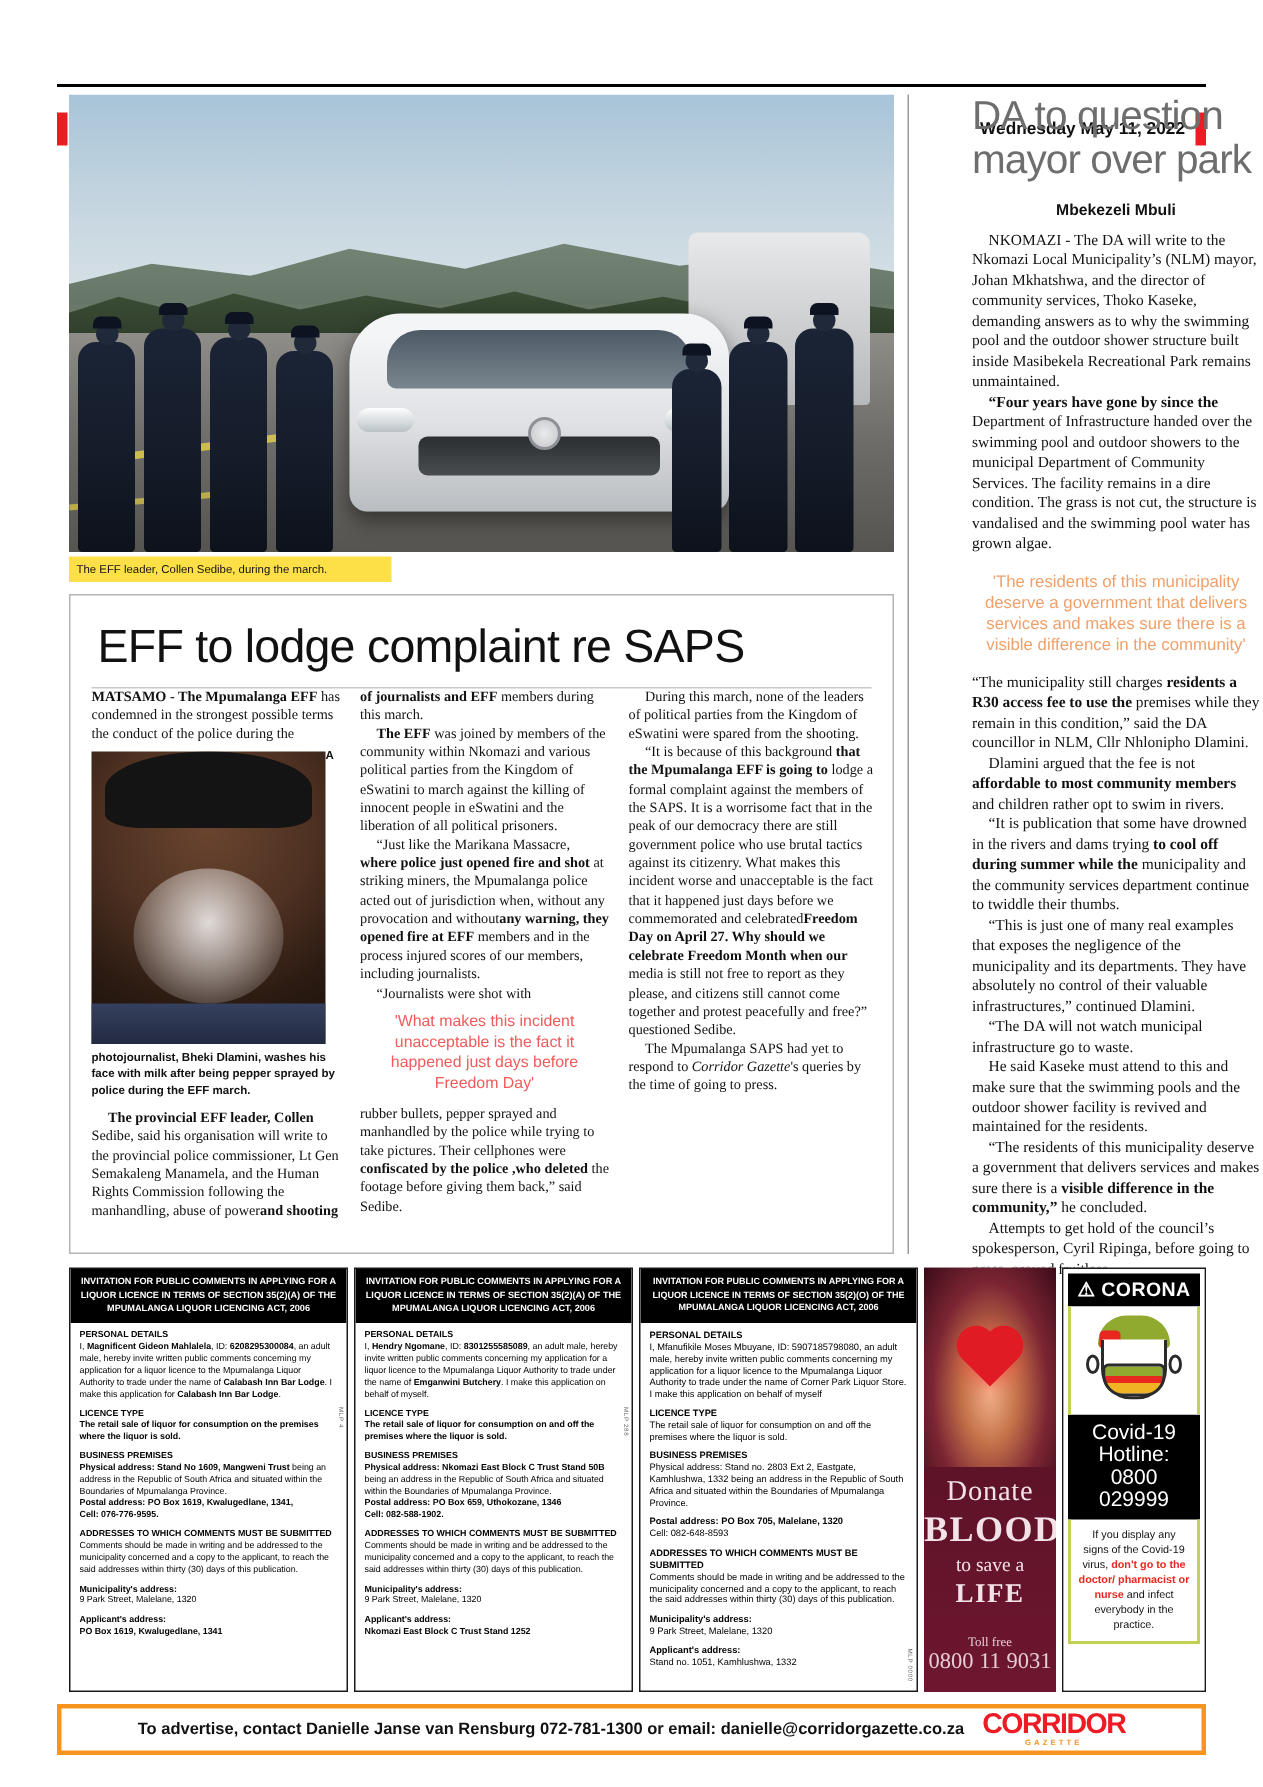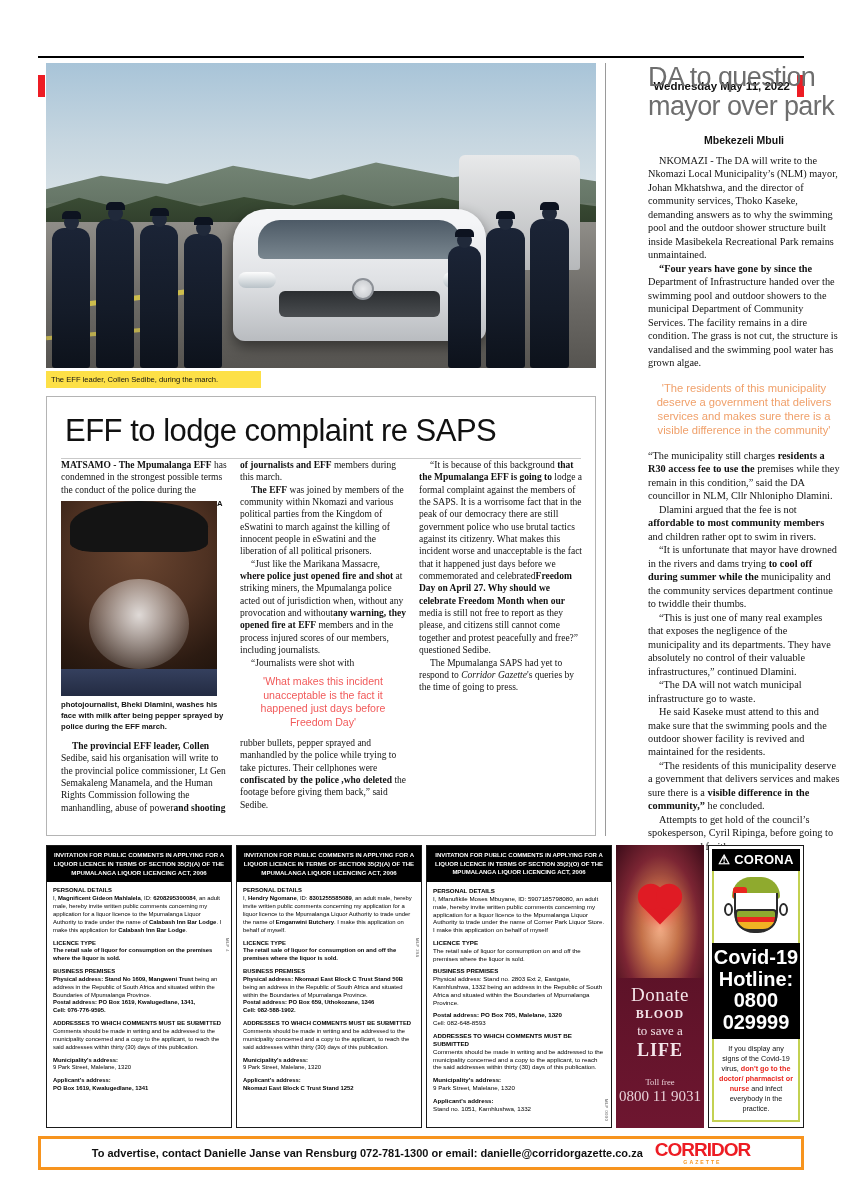--- a/index.html
+++ b/index.html
@@ -275,21 +275,21 @@
     background: #e01b24; border-radius: 50%;
   }
   .blood-heart::before { top: -13px; left: 0; }
   .blood-heart::after { top: 0; left: 13px; }
   .blood-text {
     position: absolute; left: 0; top: 49%; width: 100%;
     text-align: center; color: #f3e3e8;
     font-family: "Liberation Serif", serif;
   }
   .bt1 { font-size: 19px; letter-spacing: .5px; }
-  .bt2 { font-size: 12px; font-weight: bold; letter-spacing: 1px; margin-top: 1px; }
+  .bt2 { font-size: 24px; font-weight: bold; letter-spacing: 1px; margin-top: 1px; }
   .bt3 { font-size: 13px; margin-top: 1px; }
   .bt4 { font-size: 18px; font-weight: bold; letter-spacing: 1px; margin-top: 1px; }
   .bt5 { font-size: 8.6px; margin-top: 16px; color: #e7cfd6; }
   .bt6 { font-size: 15px; margin-top: 1px; color: #e7cfd6; }
 
   
   .corona { position: absolute; inset: 0; background: #fff; padding: 3px; }
   .cor-top {
     background: #000; color: #fff; text-align: center;
     font-family: "Liberation Sans", sans-serif; font-weight: bold;
@@ -320,22 +320,22 @@
   .cor-ear.l { left: 50%; margin-left: -32px; }
   .cor-ear.r { left: 50%; margin-left: 23px; }
   .cor-mask {
     position: absolute; left: 50%; top: 38px; margin-left: -21px;
     width: 42px; height: 22px;
     background: linear-gradient(#8faa2e 0%, #8faa2e 34%, #e8271f 34%, #e8271f 62%, #f0b323 62%, #f0b323 100%);
     border: 2px solid #2b2b2b; border-radius: 4px 4px 14px 14px;
   }
   .cor-hotline {
     background: #000; color: #fff; text-align: center;
-    font-family: "Liberation Sans", sans-serif; font-weight: bold;
-    font-size: 20px; line-height: 1.08; padding: 4px 0 6px 0;
+    font-family: "Liberation Sans", sans-serif; font-weight: normal;
+    font-size: 14px; line-height: 1.08; padding: 4px 0 6px 0;
   }
   .cor-note {
     border: 2px solid #c3d152; border-top: none;
     font-family: "Liberation Sans", sans-serif;
     font-size: 7.2px; line-height: 1.38; text-align: center;
     color: #111; padding: 5px 5px 6px 5px;
   }
   .cor-note .red { color: #e8271f; font-weight: bold; }
 
   
@@ -442,37 +442,38 @@
         <div class="mug-caption">A photojournalist, Bheki Dlamini, washes his face with milk after being pepper sprayed by police during the EFF march.</div>
 
         <p><b>The provincial EFF leader, Collen</b><span> Sedibe, said his organisation will write to the provincial police commissioner, Lt Gen Semakaleng Manamela, and the Human Rights Commission following the manhandling, abuse of power</span><b>and shooting of journalists and EFF</b><span> members during this march.</span></p>
         <p><b>The EFF</b><span> was joined by members of the community within Nkomazi and various political parties from the Kingdom of eSwatini to march against the killing of innocent people in eSwatini and the liberation of all political prisoners.</span></p>
         <p><span>“Just like the Marikana Massacre,</span> <b>where police just opened fire and shot</b><span> at striking miners, the Mpumalanga police acted out of jurisdiction when, without any provocation and without</span><b>any warning, they opened fire at EFF</b><span> members and in the process injured scores of our members, including journalists.</span></p>
         <p>“Journalists were shot with</p>
 
         <div class="pullquote-red">'What makes this incident unacceptable is the fact it happened just days before Freedom Day'</div>
 
         <p class="noind"><span>rubber bullets, pepper sprayed and manhandled by the police while trying to take pictures. Their cellphones were</span> <b>confiscated by the police ,who deleted</b><span> the footage before giving them back,” said Sedibe.</span></p>
+        <p>During this march, none of the leaders of political parties from the Kingdom of eSwatini were spared from the shooting.</p>
         <p><span>“It is because of this background</span> <b>that the Mpumalanga EFF is going to</b><span> lodge a formal complaint against the members of the SAPS. It is a worrisome fact that in the peak of our democracy there are still government police who use brutal tactics against its citizenry. What makes this incident worse and unacceptable is the fact that it happened just days before we commemorated and celebrated</span><b>Freedom Day on April 27. Why should we celebrate Freedom Month when our</b><span> media is still not free to report as they please, and citizens still cannot come together and protest peacefully and free?” questioned Sedibe.</span></p>
         <p><span>The Mpumalanga SAPS had yet to respond to </span><i>Corridor Gazette</i><span>'s queries by the time of going to press.</span></p>
       </div>
     </div>
   </div>
 
   <div class="vrule-l"></div>
   <div class="col-right">
     <h2 class="da-head">DA to question mayor over park</h2>
     <div class="da-byline">Mbekezeli Mbuli</div>
     <div class="bodytext">
       <p>NKOMAZI - The DA will write to the Nkomazi Local Municipality’s (NLM) mayor, Johan Mkhatshwa, and the director of community services, Thoko Kaseke, demanding answers as to why the swimming pool and the outdoor shower structure built inside Masibekela Recreational Park remains unmaintained.</p>
       <p><b>“Four years have gone by since the</b><span> Department of Infrastructure handed over the swimming pool and outdoor showers to the municipal Department of Community Services. The facility remains in a dire condition. The grass is not cut, the structure is vandalised and the swimming pool water has grown algae.</span></p>
       <div class="pullquote-orange">'The residents of this municipality deserve a government that delivers services and makes sure there is a visible difference in the community'</div>
       <p class="noind"><span>“The municipality still charges</span> <b>residents a R30 access fee to use the</b><span> premises while they remain in this condition,” said the DA councillor in NLM, Cllr Nhlonipho Dlamini.</span></p>
       <p><span>Dlamini argued that the fee is not</span> <b>affordable to most community members</b><span> and children rather opt to swim in rivers.</span></p>
-      <p><span>“It is unfortunate that mayor have drowned in the rivers and dams trying</span> <b>to cool off during summer while the</b><span> municipality and the community services department continue to twiddle their thumbs.</span></p>
+      <p><span>“It is publication that some have drowned in the rivers and dams trying</span> <b>to cool off during summer while the</b><span> municipality and the community services department continue to twiddle their thumbs.</span></p>
       <p>“This is just one of many real examples that exposes the negligence of the municipality and its departments. They have absolutely no control of their valuable infrastructures,” continued Dlamini.</p>
       <p>“The DA will not watch municipal infrastructure go to waste.</p>
       <p>He said Kaseke must attend to this and make sure that the swimming pools and the outdoor shower facility is revived and maintained for the residents.</p>
       <p><span>“The residents of this municipality deserve a government that delivers services and makes sure there is a</span> <b>visible difference in the community,”</b><span> he concluded.</span></p>
       <p>Attempts to get hold of the council’s spokesperson, Cyril Ripinga, before going to press, proved fruitless.</p>
     </div>
   </div>
 
   <div class="ads-row">
 

